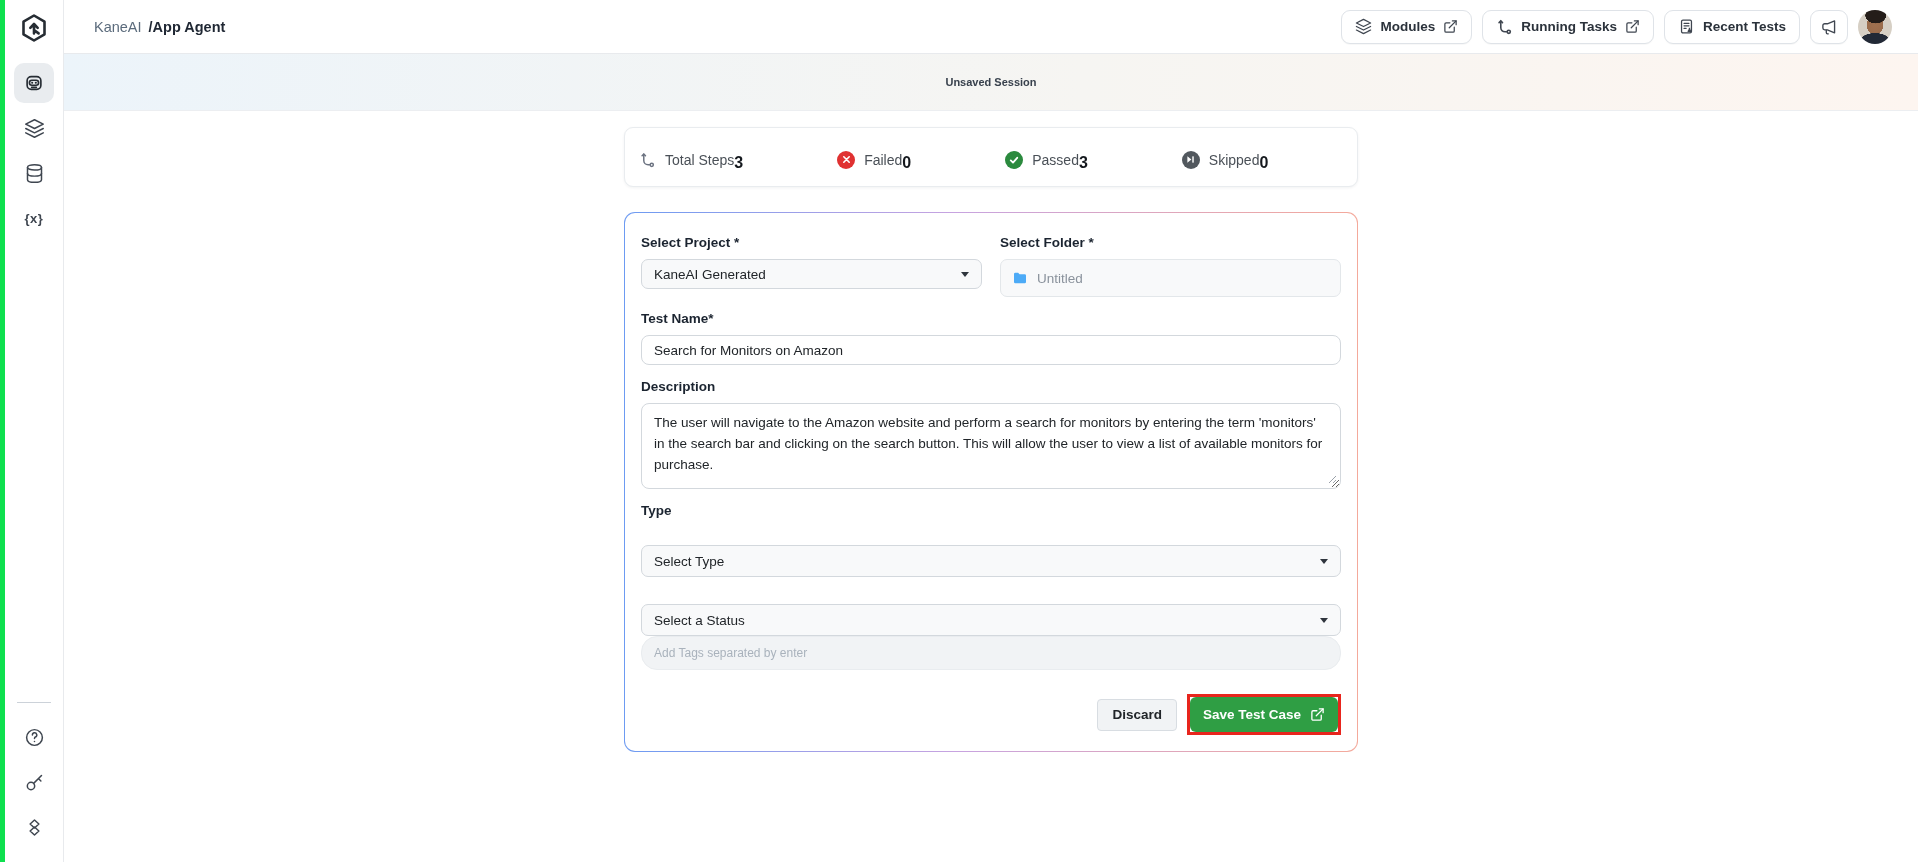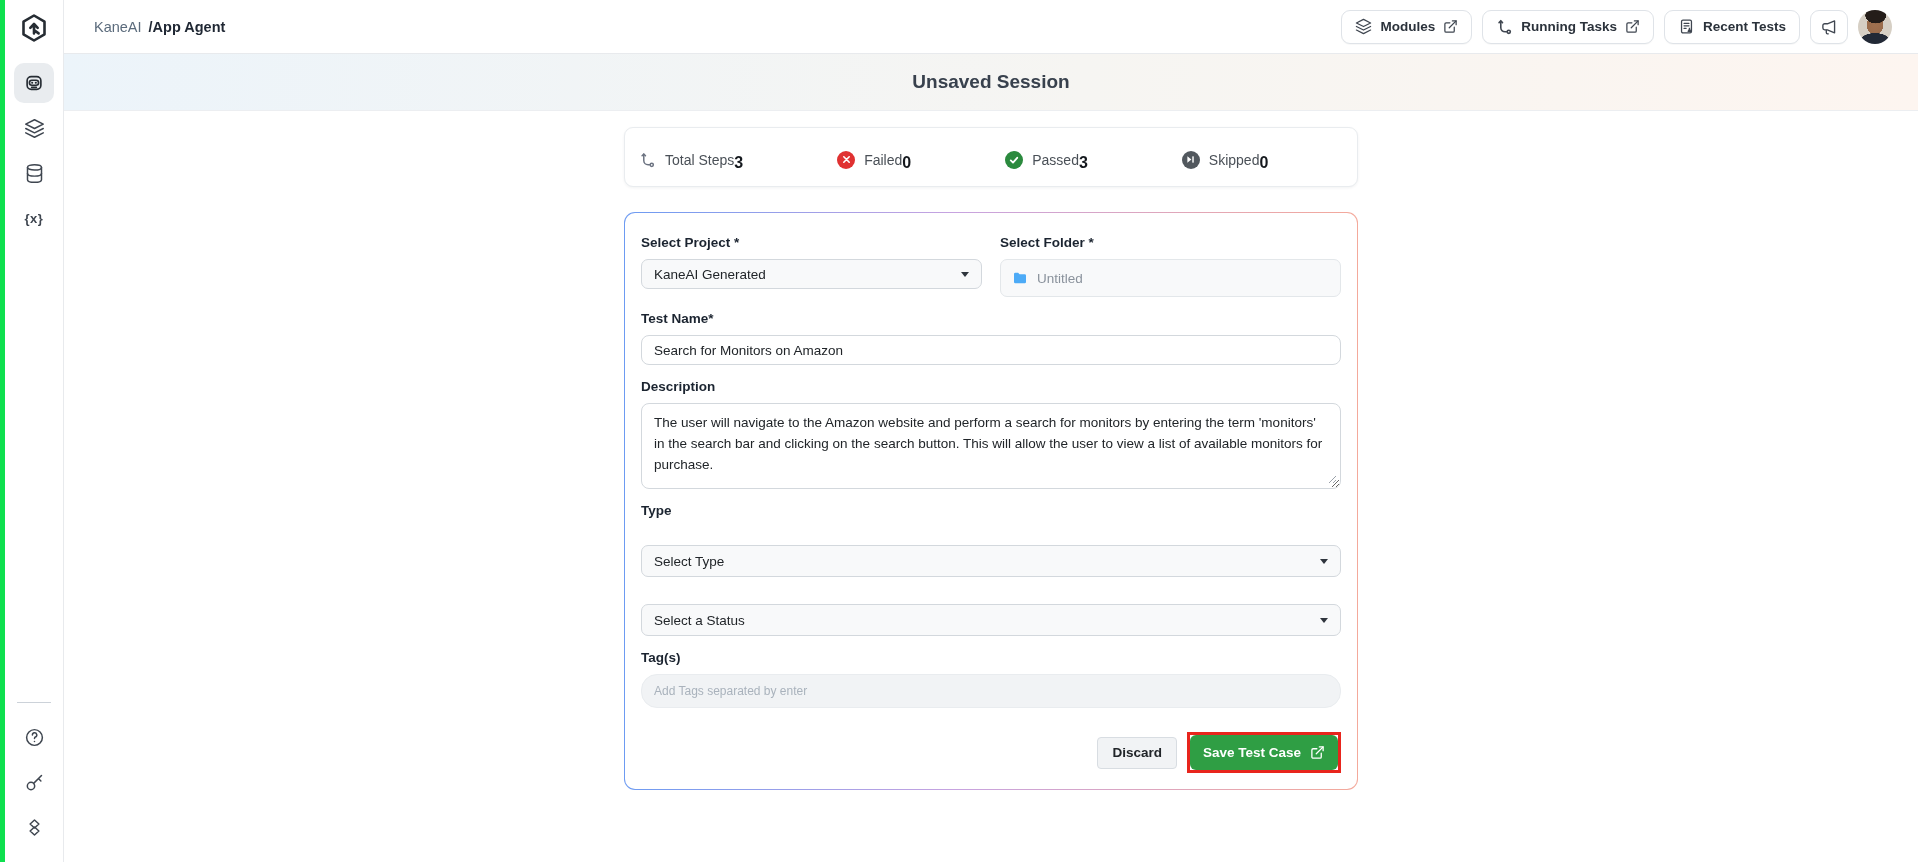--- a/index.html
+++ b/index.html
@@ -42,21 +42,21 @@
     background:
       radial-gradient(ellipse 44% 34% at 52% 16%, #241d19 0%, #241d19 68%, transparent 70%),
       radial-gradient(ellipse 70% 42% at 50% 96%, #222936 0%, #222936 66%, transparent 68%),
       radial-gradient(ellipse 34% 40% at 50% 44%, #a0714f 0%, #9a6c4c 70%, transparent 72%),
       #d6cfc4; }
 
   
   .banner { height:57px; flex:0 0 57px; display:flex; align-items:center;
     justify-content:center; border-bottom:1px solid #eceef1;
     background:linear-gradient(90deg,#ecf4fa 0%,#f6f5f2 55%,#fdf5f0 100%); }
-  .banner-title { font-size:19px; font-weight:700; color:#38414d; }
+  .banner-title { font-size:11px; font-weight:700; color:#38414d; }
 
   main { flex:1; background:#fff; overflow:hidden; }
 
   
   .stats-card { width:734px; margin:16px auto 0; border:1px solid #e9ecef;
     border-radius:9px; background:#fff; box-shadow:0 1px 3px rgba(25,35,50,.06);
     padding:19px 14px 14px 14px; display:flex; gap:94px; }
   .stat { display:inline-flex; flex-direction:row; }
   .stat-top { display:flex; align-items:center; gap:9px; }
   .stat-label { font-size:14px; color:#4a5057; }
@@ -328,21 +328,20 @@
         <div class="select-box tall">
           <span class="grow">Select Type</span>
           <span class="caret"></span>
         </div>
 
         <div class="select-box tall">
           <span class="grow">Select a Status</span>
           <span class="caret"></span>
         </div>
 
-        <div class="f-label">Tag(s)</div>
         <input class="tags-input" type="text" placeholder="Add Tags separated by enter" style="">
 
         <div class="btn-row">
           <button class="discard-btn">Discard</button>
           <span class="save-annotation">
             <button class="save-btn">
               <span>Save Test Case</span>
               <svg width="15" height="15" viewBox="0 0 24 24" fill="none" stroke="#fff" stroke-width="2.1" stroke-linecap="round" stroke-linejoin="round">
                 <path d="M15 3h6v6"></path>
                   <path d="M10 14 21 3"></path>

